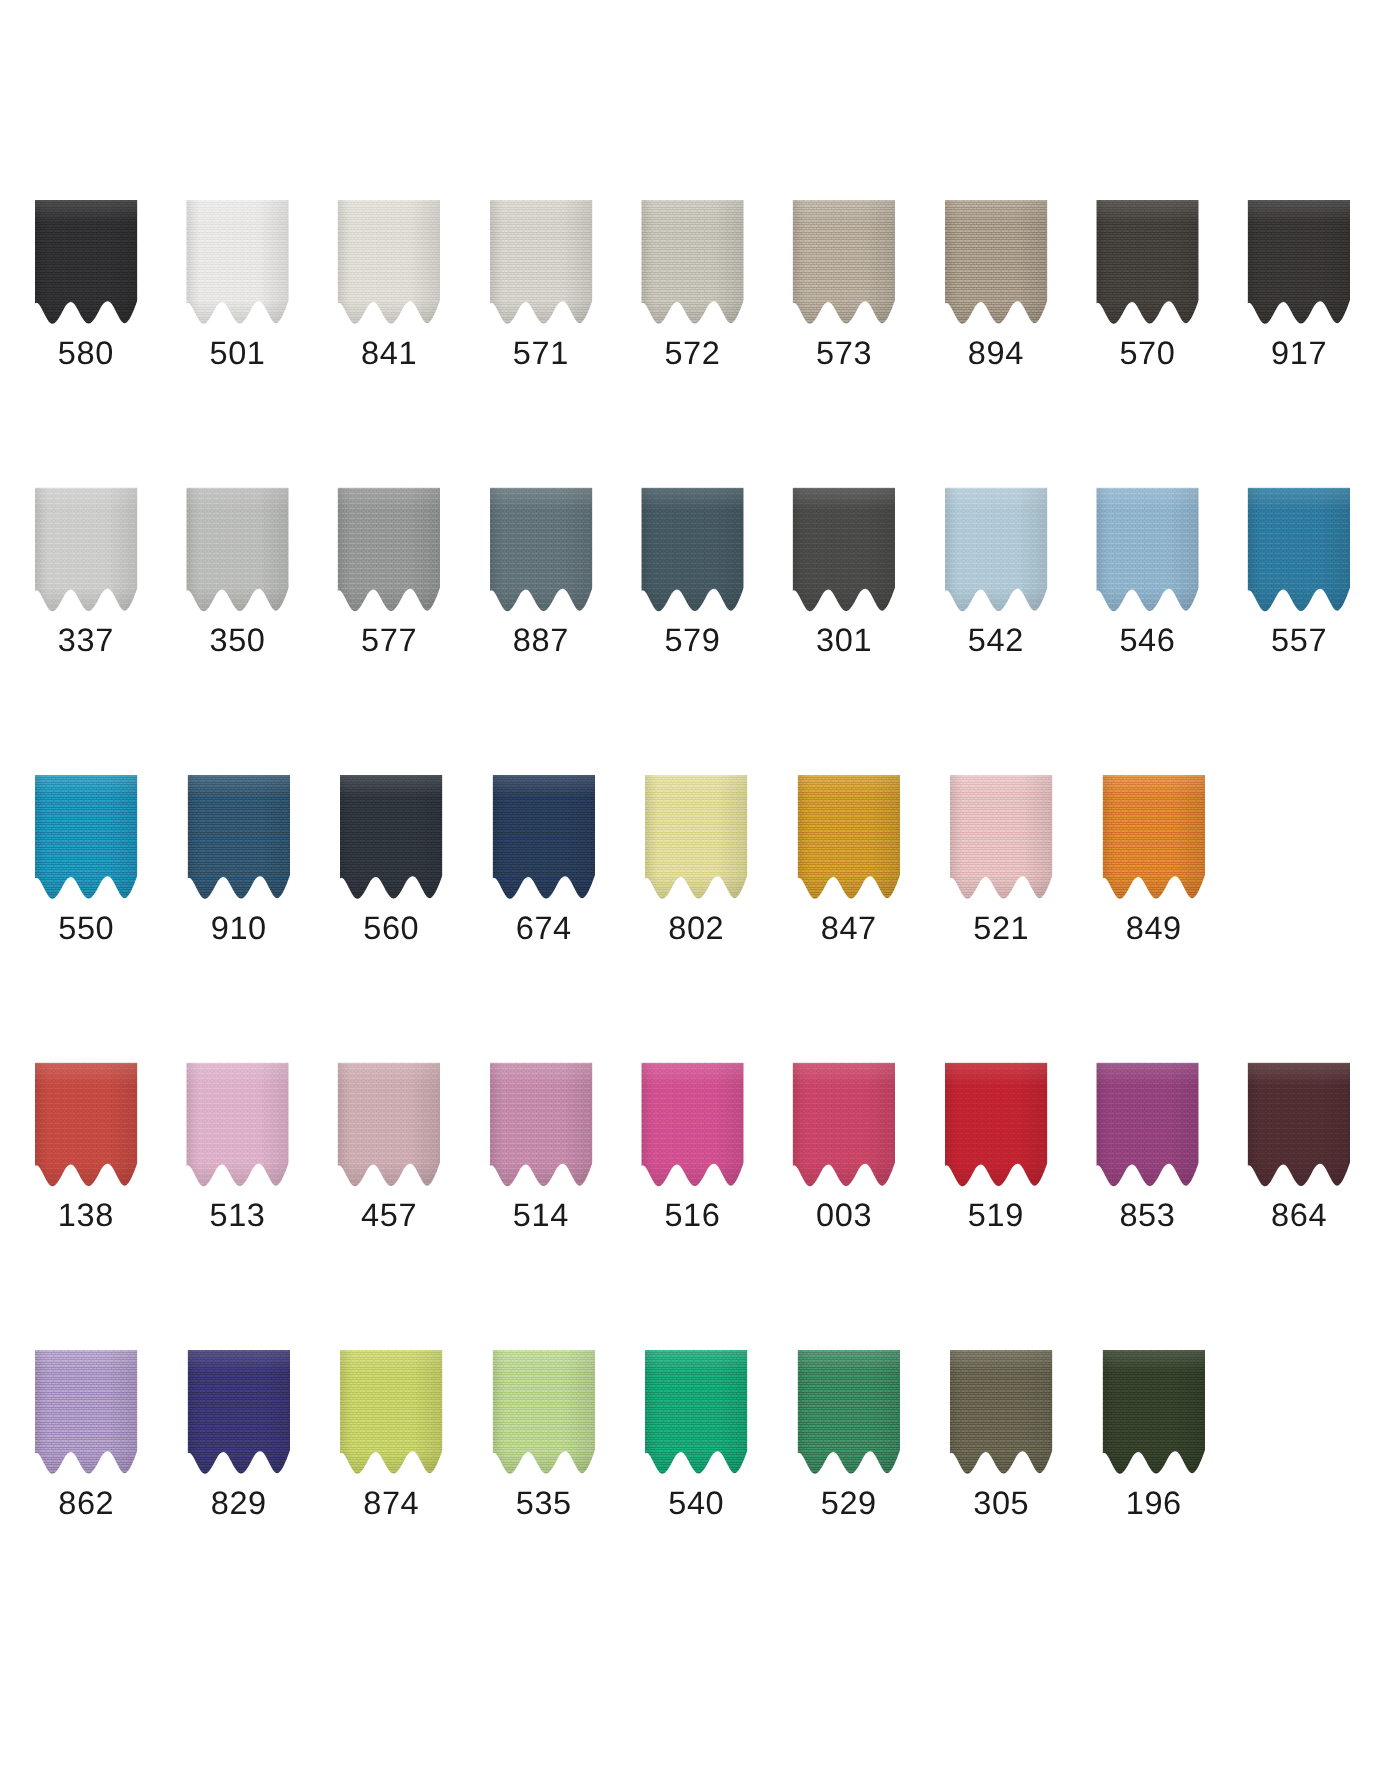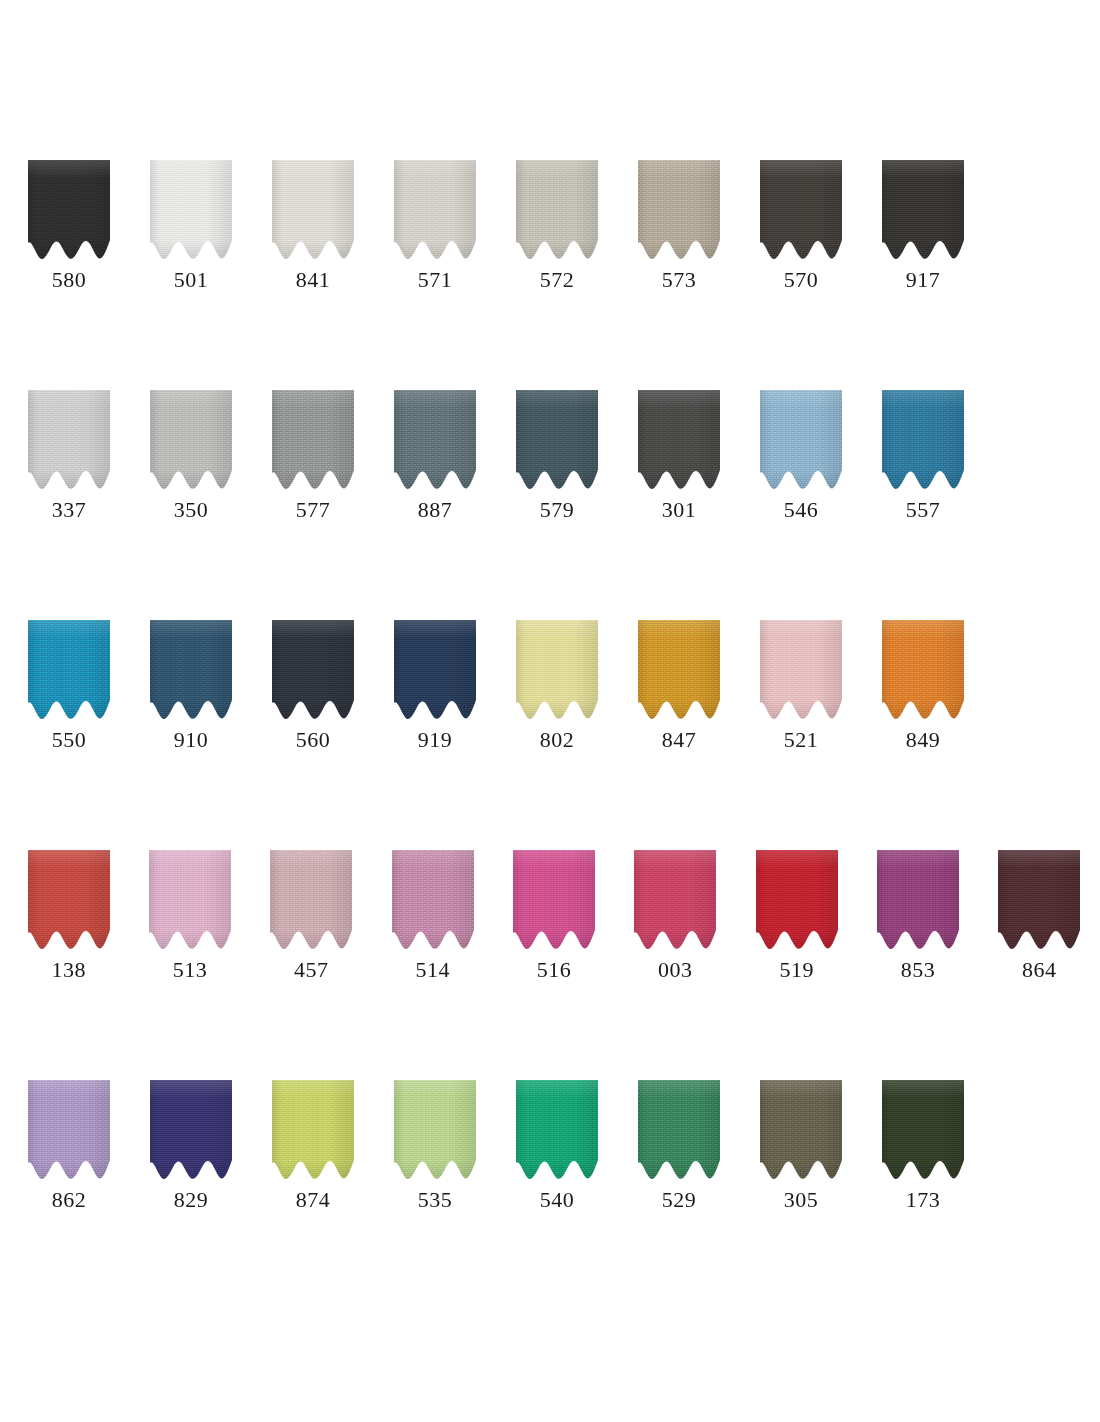--- a/index.html
+++ b/index.html
@@ -60,25 +60,25 @@
     mix-blend-mode: overlay;
     opacity: 0.55;
   }
   .weave-dark {
     mix-blend-mode: multiply;
     opacity: 0.18;
   }
 
   .swatch-label {
     margin-top: 9px;
-    font-size: 22px;
+    font-size: 26px;
     line-height: 1;
     color: #1a1a1a;
     letter-spacing: 0.5px;
-    font-family: Liberation Serif, serif;
+    font-family: Liberation Sans, sans-serif;
   }
 </style>
 </head>
 <body>
 
 <svg width="0" height="0" style="position:absolute" aria-hidden="true">
   <defs>
     <clipPath id="scallopClip" clipPathUnits="objectBoundingBox">
       <path d="M0,0 H1 V0.80
                C0.955,0.905 0.915,0.985 0.875,0.985
@@ -202,20 +202,34 @@
               <rect x="0" y="0" width="82" height="100" fill="url(#topShade)"></rect>
             </g>
           </svg>
         </div>
         <div class="swatch-label">573</div>
       </div>
       <div class="swatch-cell">
         <div class="swatch-figure">
           <svg viewBox="0 0 82 100" preserveAspectRatio="none">
             <g clip-path="url(#scallopClip)">
+              <rect x="0" y="0" width="82" height="100" fill="#a3927c"></rect>
+              <rect class="weave" x="0" y="0" width="82" height="100" fill="url(#weavePattern)"></rect>
+              <rect class="weave-dark" x="0" y="0" width="82" height="100" fill="url(#weavePattern)"></rect>
+              <rect x="0" y="0" width="82" height="100" fill="url(#edgeShade)"></rect>
+              <rect x="0" y="0" width="82" height="100" fill="url(#topShade)"></rect>
+            </g>
+          </svg>
+        </div>
+        <div class="swatch-label">894</div>
+      </div>
+      <div class="swatch-cell">
+        <div class="swatch-figure">
+          <svg viewBox="0 0 82 100" preserveAspectRatio="none">
+            <g clip-path="url(#scallopClip)">
               <rect x="0" y="0" width="82" height="100" fill="#3e3a36"></rect>
               <rect class="weave" x="0" y="0" width="82" height="100" fill="url(#weavePattern)"></rect>
               <rect class="weave-dark" x="0" y="0" width="82" height="100" fill="url(#weavePattern)"></rect>
               <rect x="0" y="0" width="82" height="100" fill="url(#edgeShade)"></rect>
               <rect x="0" y="0" width="82" height="100" fill="url(#topShade)"></rect>
             </g>
           </svg>
         </div>
         <div class="swatch-label">570</div>
       </div>
@@ -316,20 +330,34 @@
               <rect x="0" y="0" width="82" height="100" fill="url(#topShade)"></rect>
             </g>
           </svg>
         </div>
         <div class="swatch-label">301</div>
       </div>
       <div class="swatch-cell">
         <div class="swatch-figure">
           <svg viewBox="0 0 82 100" preserveAspectRatio="none">
             <g clip-path="url(#scallopClip)">
+              <rect x="0" y="0" width="82" height="100" fill="#b0cfe0"></rect>
+              <rect class="weave" x="0" y="0" width="82" height="100" fill="url(#weavePattern)"></rect>
+              <rect class="weave-dark" x="0" y="0" width="82" height="100" fill="url(#weavePattern)"></rect>
+              <rect x="0" y="0" width="82" height="100" fill="url(#edgeShade)"></rect>
+              <rect x="0" y="0" width="82" height="100" fill="url(#topShade)"></rect>
+            </g>
+          </svg>
+        </div>
+        <div class="swatch-label">542</div>
+      </div>
+      <div class="swatch-cell">
+        <div class="swatch-figure">
+          <svg viewBox="0 0 82 100" preserveAspectRatio="none">
+            <g clip-path="url(#scallopClip)">
               <rect x="0" y="0" width="82" height="100" fill="#85b4d4"></rect>
               <rect class="weave" x="0" y="0" width="82" height="100" fill="url(#weavePattern)"></rect>
               <rect class="weave-dark" x="0" y="0" width="82" height="100" fill="url(#weavePattern)"></rect>
               <rect x="0" y="0" width="82" height="100" fill="url(#edgeShade)"></rect>
               <rect x="0" y="0" width="82" height="100" fill="url(#topShade)"></rect>
             </g>
           </svg>
         </div>
         <div class="swatch-label">546</div>
       </div>
@@ -396,21 +424,21 @@
           <svg viewBox="0 0 82 100" preserveAspectRatio="none">
             <g clip-path="url(#scallopClip)">
               <rect x="0" y="0" width="82" height="100" fill="#253752"></rect>
               <rect class="weave" x="0" y="0" width="82" height="100" fill="url(#weavePattern)"></rect>
               <rect class="weave-dark" x="0" y="0" width="82" height="100" fill="url(#weavePattern)"></rect>
               <rect x="0" y="0" width="82" height="100" fill="url(#edgeShade)"></rect>
               <rect x="0" y="0" width="82" height="100" fill="url(#topShade)"></rect>
             </g>
           </svg>
         </div>
-        <div class="swatch-label">919</div>
+        <div class="swatch-label">674</div>
       </div>
       <div class="swatch-cell">
         <div class="swatch-figure">
           <svg viewBox="0 0 82 100" preserveAspectRatio="none">
             <g clip-path="url(#scallopClip)">
               <rect x="0" y="0" width="82" height="100" fill="#ece68f"></rect>
               <rect class="weave" x="0" y="0" width="82" height="100" fill="url(#weavePattern)"></rect>
               <rect class="weave-dark" x="0" y="0" width="82" height="100" fill="url(#weavePattern)"></rect>
               <rect x="0" y="0" width="82" height="100" fill="url(#edgeShade)"></rect>
               <rect x="0" y="0" width="82" height="100" fill="url(#topShade)"></rect>
@@ -694,16 +722,16 @@
           <svg viewBox="0 0 82 100" preserveAspectRatio="none">
             <g clip-path="url(#scallopClip)">
               <rect x="0" y="0" width="82" height="100" fill="#2f3a26"></rect>
               <rect class="weave" x="0" y="0" width="82" height="100" fill="url(#weavePattern)"></rect>
               <rect class="weave-dark" x="0" y="0" width="82" height="100" fill="url(#weavePattern)"></rect>
               <rect x="0" y="0" width="82" height="100" fill="url(#edgeShade)"></rect>
               <rect x="0" y="0" width="82" height="100" fill="url(#topShade)"></rect>
             </g>
           </svg>
         </div>
-        <div class="swatch-label">173</div>
+        <div class="swatch-label">196</div>
       </div>
     </div>
   </main>
 
 </body></html>

